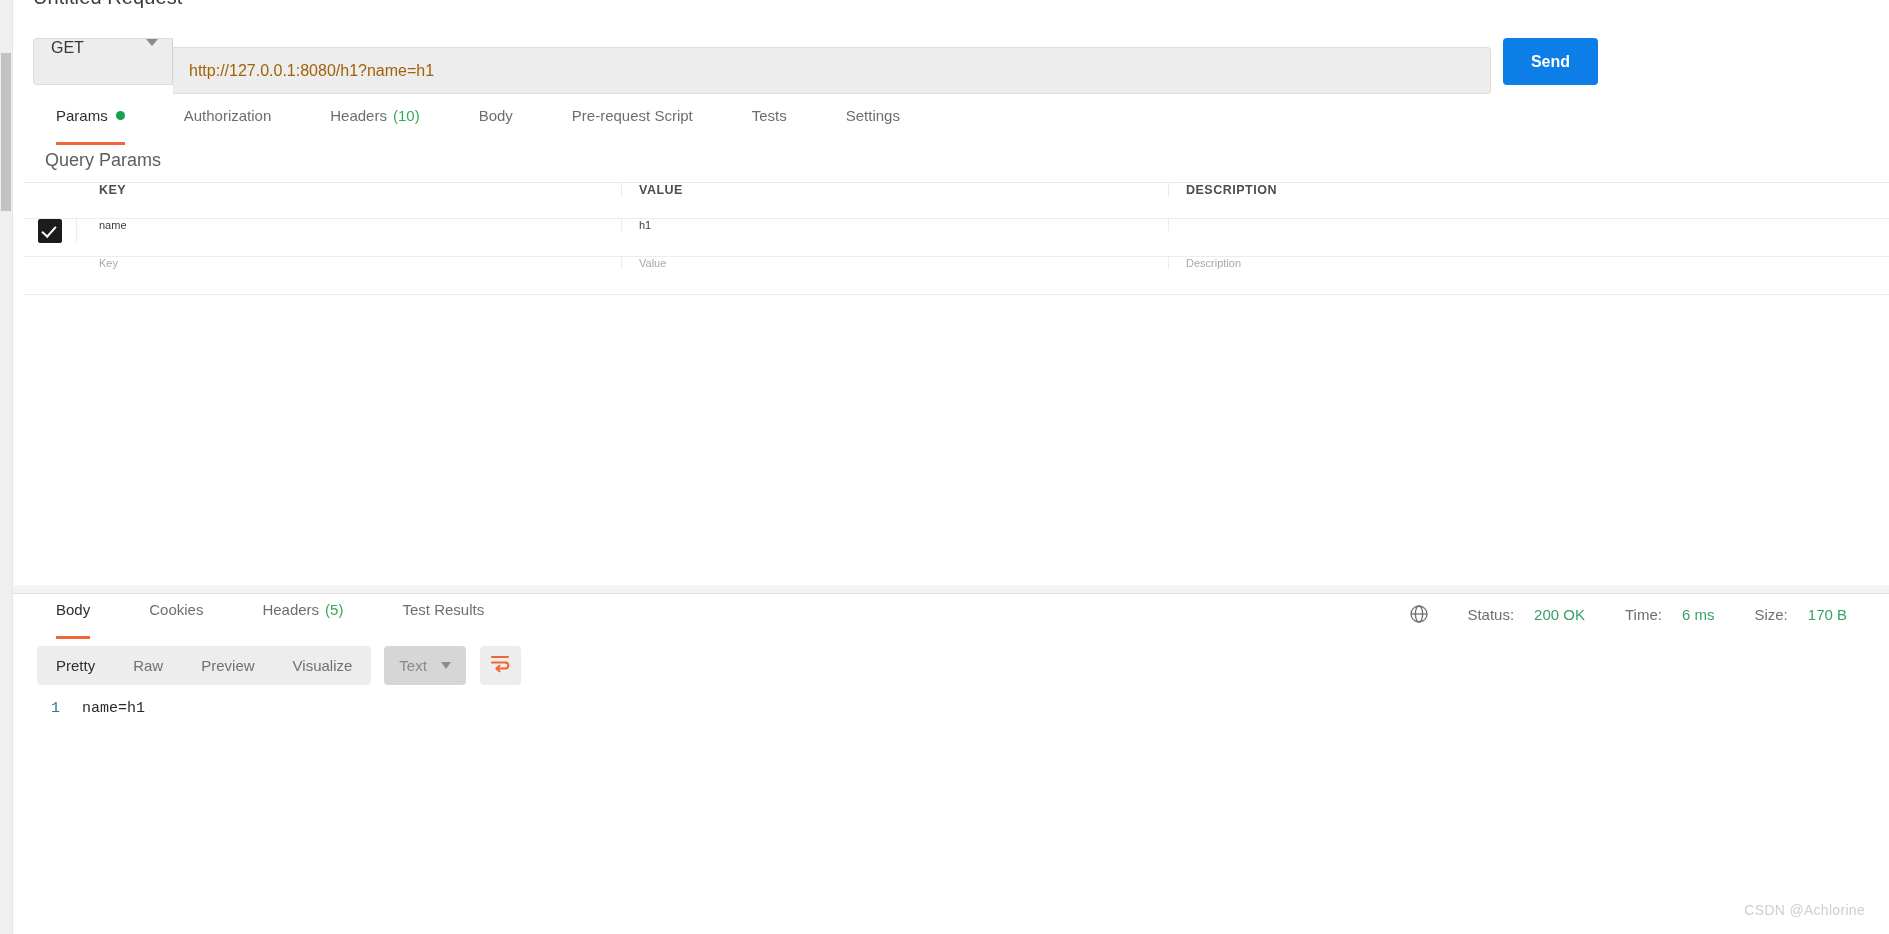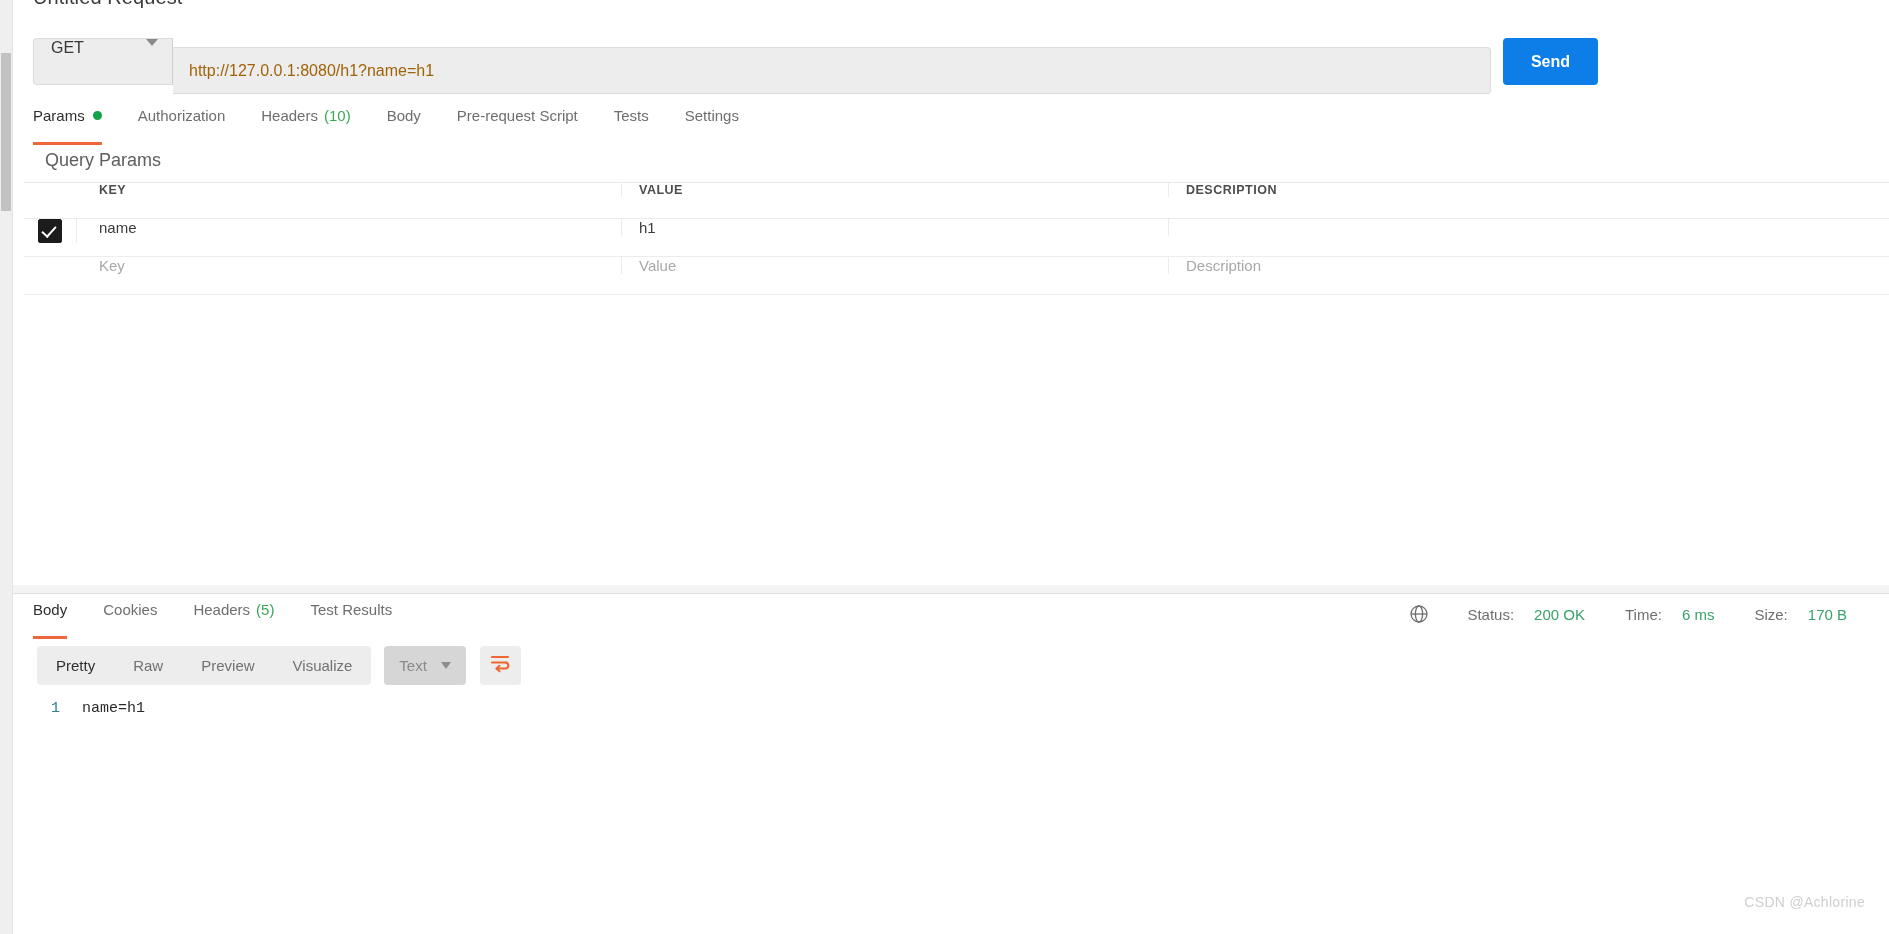--- a/index.html
+++ b/index.html
@@ -68,21 +68,21 @@
   }
 
   
   #req-tabs{
     position:absolute;left:20px;top:104px;height:36px;
     display:flex;align-items:flex-start;gap:0;
   }
   .tab{
     position:relative;padding:0 18px;height:36px;line-height:24px;
     font-size:15px;color:#6e6e6e;cursor:pointer;white-space:nowrap;
-    display:flex;align-items:flex-start;
+    display:flex;align-items:flex-start;margin-left:23px;
   }
   .tab:first-child{padding-left:0;}
   .tab.active{color:#2e2e2e;}
   .tab.active::after{
     content:"";position:absolute;left:0;right:18px;bottom:-5px;height:3px;background:#f0663a;
   }
   .tab:first-child.active::after{left:0;right:18px;}
   .tab .dot{
     width:9px;height:9px;border-radius:50%;background:#15a04a;
     display:inline-block;margin-left:8px;margin-top:7px;
@@ -98,21 +98,21 @@
     border-top:1px solid #e8e8e8;
   }
   .ptr{display:flex;height:37px;align-items:flex-start;border-bottom:1px solid #ececec;}
   .ptr.header{height:35px;background:#fff;}
   .pcell{display:flex;align-items:center;box-sizing:border-box;}
   .c-check{width:53px;justify-content:center;border-right:1px solid #ececec;}
   .c-key{width:545px;padding-left:22px;border-right:1px solid #ececec;}
   .c-val{width:547px;padding-left:17px;border-right:1px solid #ececec;}
   .c-desc{flex:1;padding-left:17px;}
   .ptr.header .pcell{font-size:12.5px;font-weight:bold;color:#4d4d4d;letter-spacing:.5px;}
-  .ptr.row .pcell{font-size:15px;color:#3c3c3c;}
+  .ptr.row .pcell{font-size:11px;color:#3c3c3c;}
   .ptr.row.placeholder .pcell{color:#a8a8a8;}
 
   .checkbox{
     width:22px;height:22px;background:#1c1c1c;border:1px solid #1c1c1c;border-radius:2px;
     position:relative;cursor:pointer;
   }
   .checkbox::after{
     content:"";position:absolute;left:6px;top:3px;width:6px;height:12px;
     border:solid #fff;border-width:0 2.6px 2.6px 0;transform:rotate(42deg);
   }
@@ -168,21 +168,21 @@
   
   #res-body{
     position:absolute;left:24px;top:700px;right:0;
     font-family:"Liberation Mono", monospace;font-size:15px;
   }
   .code-line{display:flex;align-items:flex-start;height:22px;}
   .ln{width:45px;text-align:right;color:#2d7e8c;padding-right:22px;box-sizing:border-box;}
   .ltxt{color:#2b2b2b;white-space:pre;}
 
   #watermark{
-    position:absolute;right:24px;bottom:24px;
+    position:absolute;right:24px;bottom:16px;
     font-size:14px;color:#cfcfcf;letter-spacing:.3px;
   }
 </style>
 </head>
 <body>
 
 <div id="app-scrollbar">
   <div class="thumb"></div>
 </div>
 

